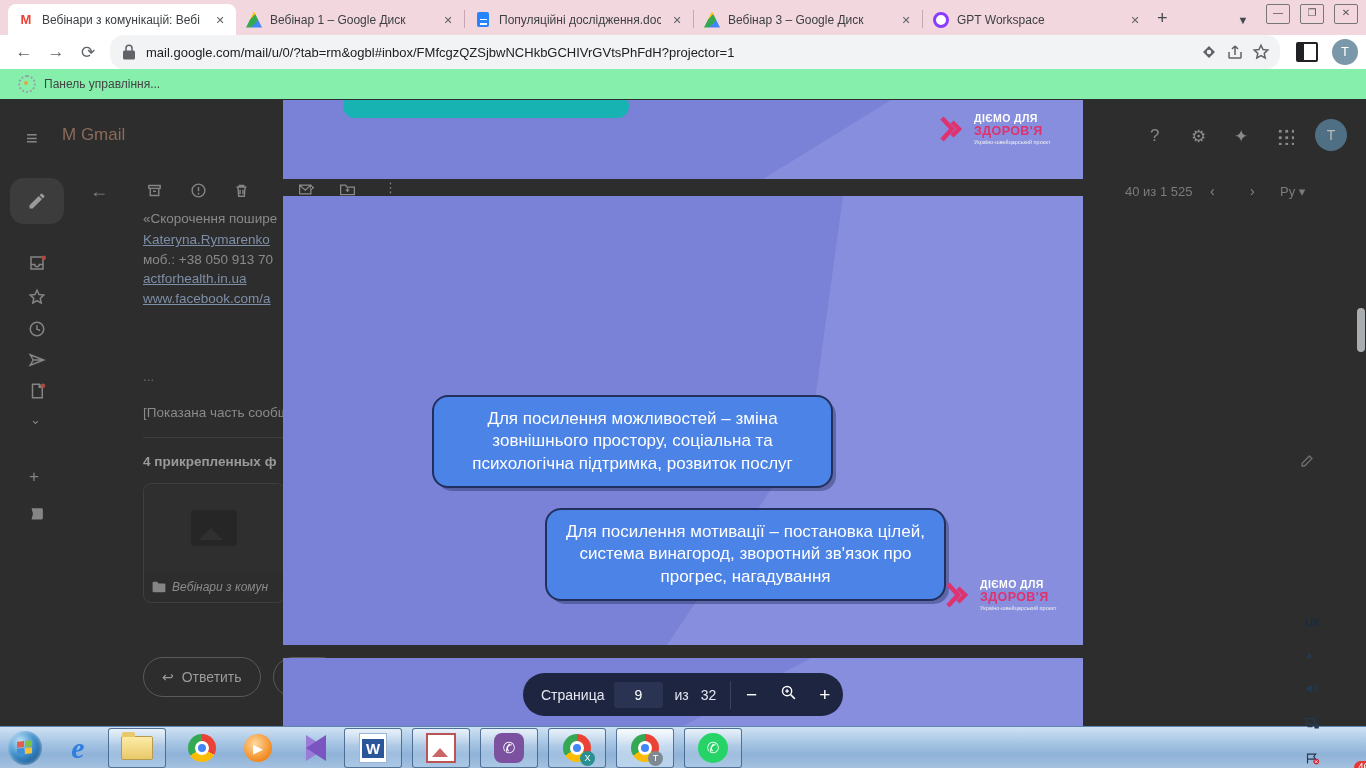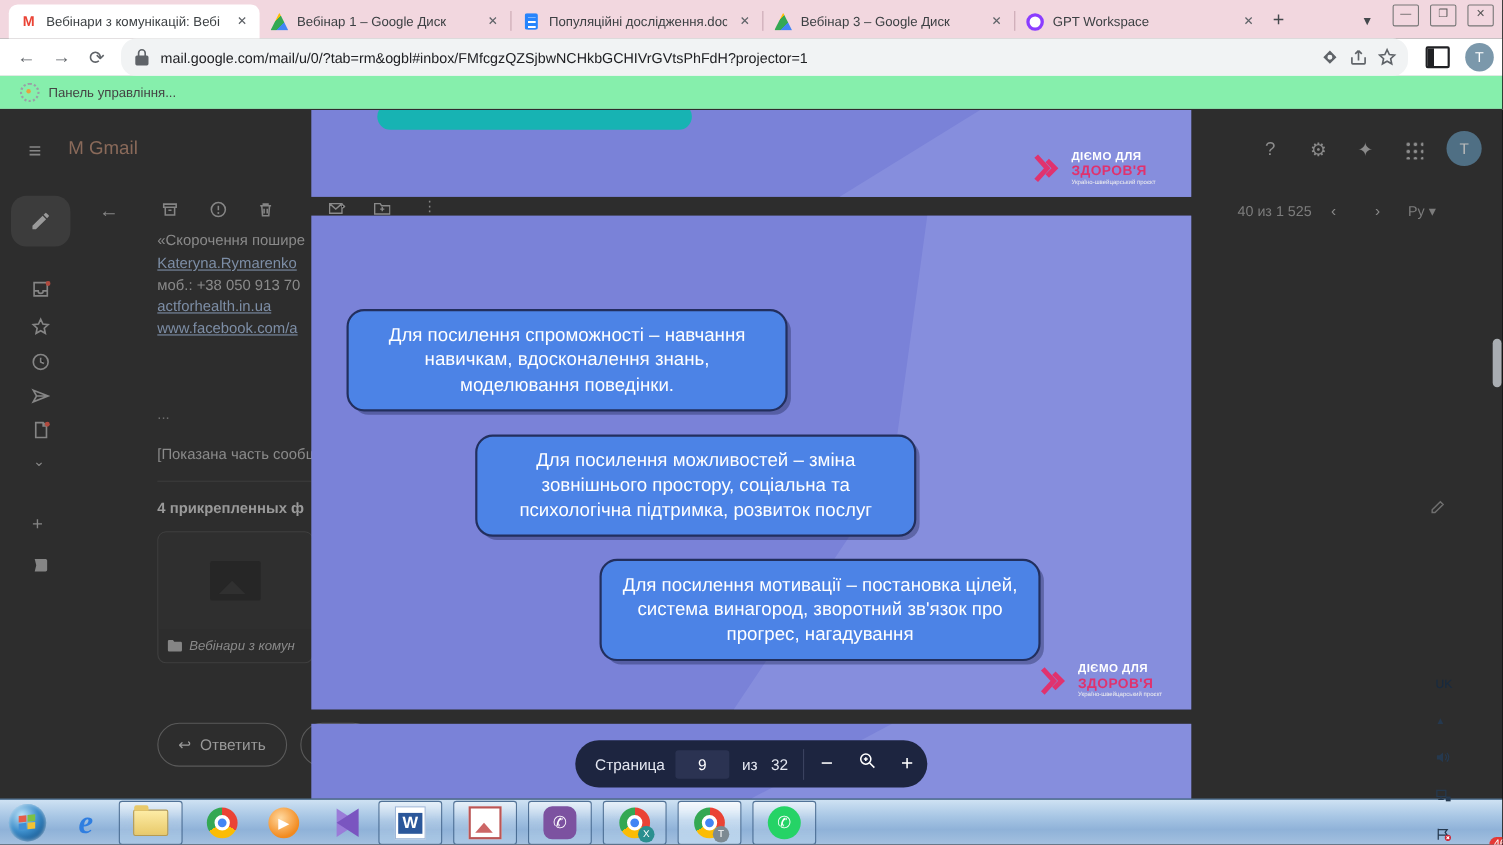--- a/index.html
+++ b/index.html
@@ -78,21 +78,21 @@
   .s2{height:449px;margin-top:17px;}
   .s2 .band{clip-path:polygon(70% 0,100% 0,100% 100%,48% 100%,66% 52%);}
   .s3{height:68px;margin-top:13px;}
   .s3 .band{clip-path:polygon(66% 0,100% 0,100% 100%,50% 100%);}
   .tealbox{position:absolute;left:60px;top:-6px;width:286px;height:24px;background:#17b3b3;border-radius:12px;}
   .slide-title{position:absolute;left:32px;top:30px;font-size:25px;font-weight:bold;color:#f0f0a2;
     text-shadow:1px 1px 1px rgba(50,50,110,.55);white-space:nowrap;}
   .bluebox{position:absolute;width:401px;height:93px;background:#4c83e6;border:2.5px solid #222f5e;border-radius:16px;
     box-shadow:4px 4px 0 -1px rgba(20,28,70,.35);display:flex;align-items:center;justify-content:center;
     color:#fff;font-size:17px;text-align:center;line-height:1.32;padding:4px 14px;box-sizing:border-box;}
-  .logo{position:absolute;display:flex;align-items:center;gap:7px;margin-top:24px;}
+  .logo{position:absolute;display:flex;align-items:center;gap:7px;}
   .logo-text .l1{font-size:10.5px;font-weight:bold;color:#fff;letter-spacing:.4px;}
   .logo-text .l2{font-size:12.5px;font-weight:bold;color:#e0326e;letter-spacing:.4px;}
   .logo-text .l3{font-size:5.5px;color:#efefef;margin-top:1px;}
 
   .pagebar{position:absolute;left:523px;top:574px;width:320px;height:43px;border-radius:22px;background:#1d2540;
     display:flex;align-items:center;color:#e5e8f2;font-size:14px;}
   .pagebar .lbl{margin-left:18px;}
   .pg-input{width:50px;height:26px;background:#2b3352;border-radius:3px;margin-left:10px;
     text-align:center;line-height:26px;color:#fff;}
   .pg-sep{width:1px;height:28px;background:#3a425f;margin:0 2px 0 14px;}
@@ -324,21 +324,20 @@
           <div class="logo-text">
             <div class="l1">ДІЄМО ДЛЯ</div>
             <div class="l2">ЗДОРОВ'Я</div>
             <div class="l3">Україно-швейцарський проєкт</div>
           </div>
         </div>
       </div>
 
       <div class="slide s2">
         <div class="band"></div>
-        <div class="bluebox" style="left:32px;top:85px">Для посилення спроможності – навчання навичкам, вдосконалення знань, моделювання поведінки.</div>
         <div class="bluebox" style="left:149px;top:199px">Для посилення можливостей – зміна зовнішнього простору, соціальна та психологічна підтримка, розвиток послуг</div>
         <div class="bluebox" style="left:262px;top:312px">Для посилення мотивації – постановка цілей, система винагород, зворотний зв'язок про прогрес, нагадування</div>
         <div class="logo" style="left:662px;top:382px">
           <svg width="28" height="30" viewBox="0 0 28 30">
             <path d="M3 4 L13 15 L3 26" fill="none" stroke="#e0326e" stroke-width="4.5"></path>
             <path d="M13 8 L20 15 L13 22" fill="none" stroke="#e0326e" stroke-width="4.5"></path>
           </svg>
           <div class="logo-text">
             <div class="l1">ДІЄМО ДЛЯ</div>
             <div class="l2">ЗДОРОВ'Я</div>

